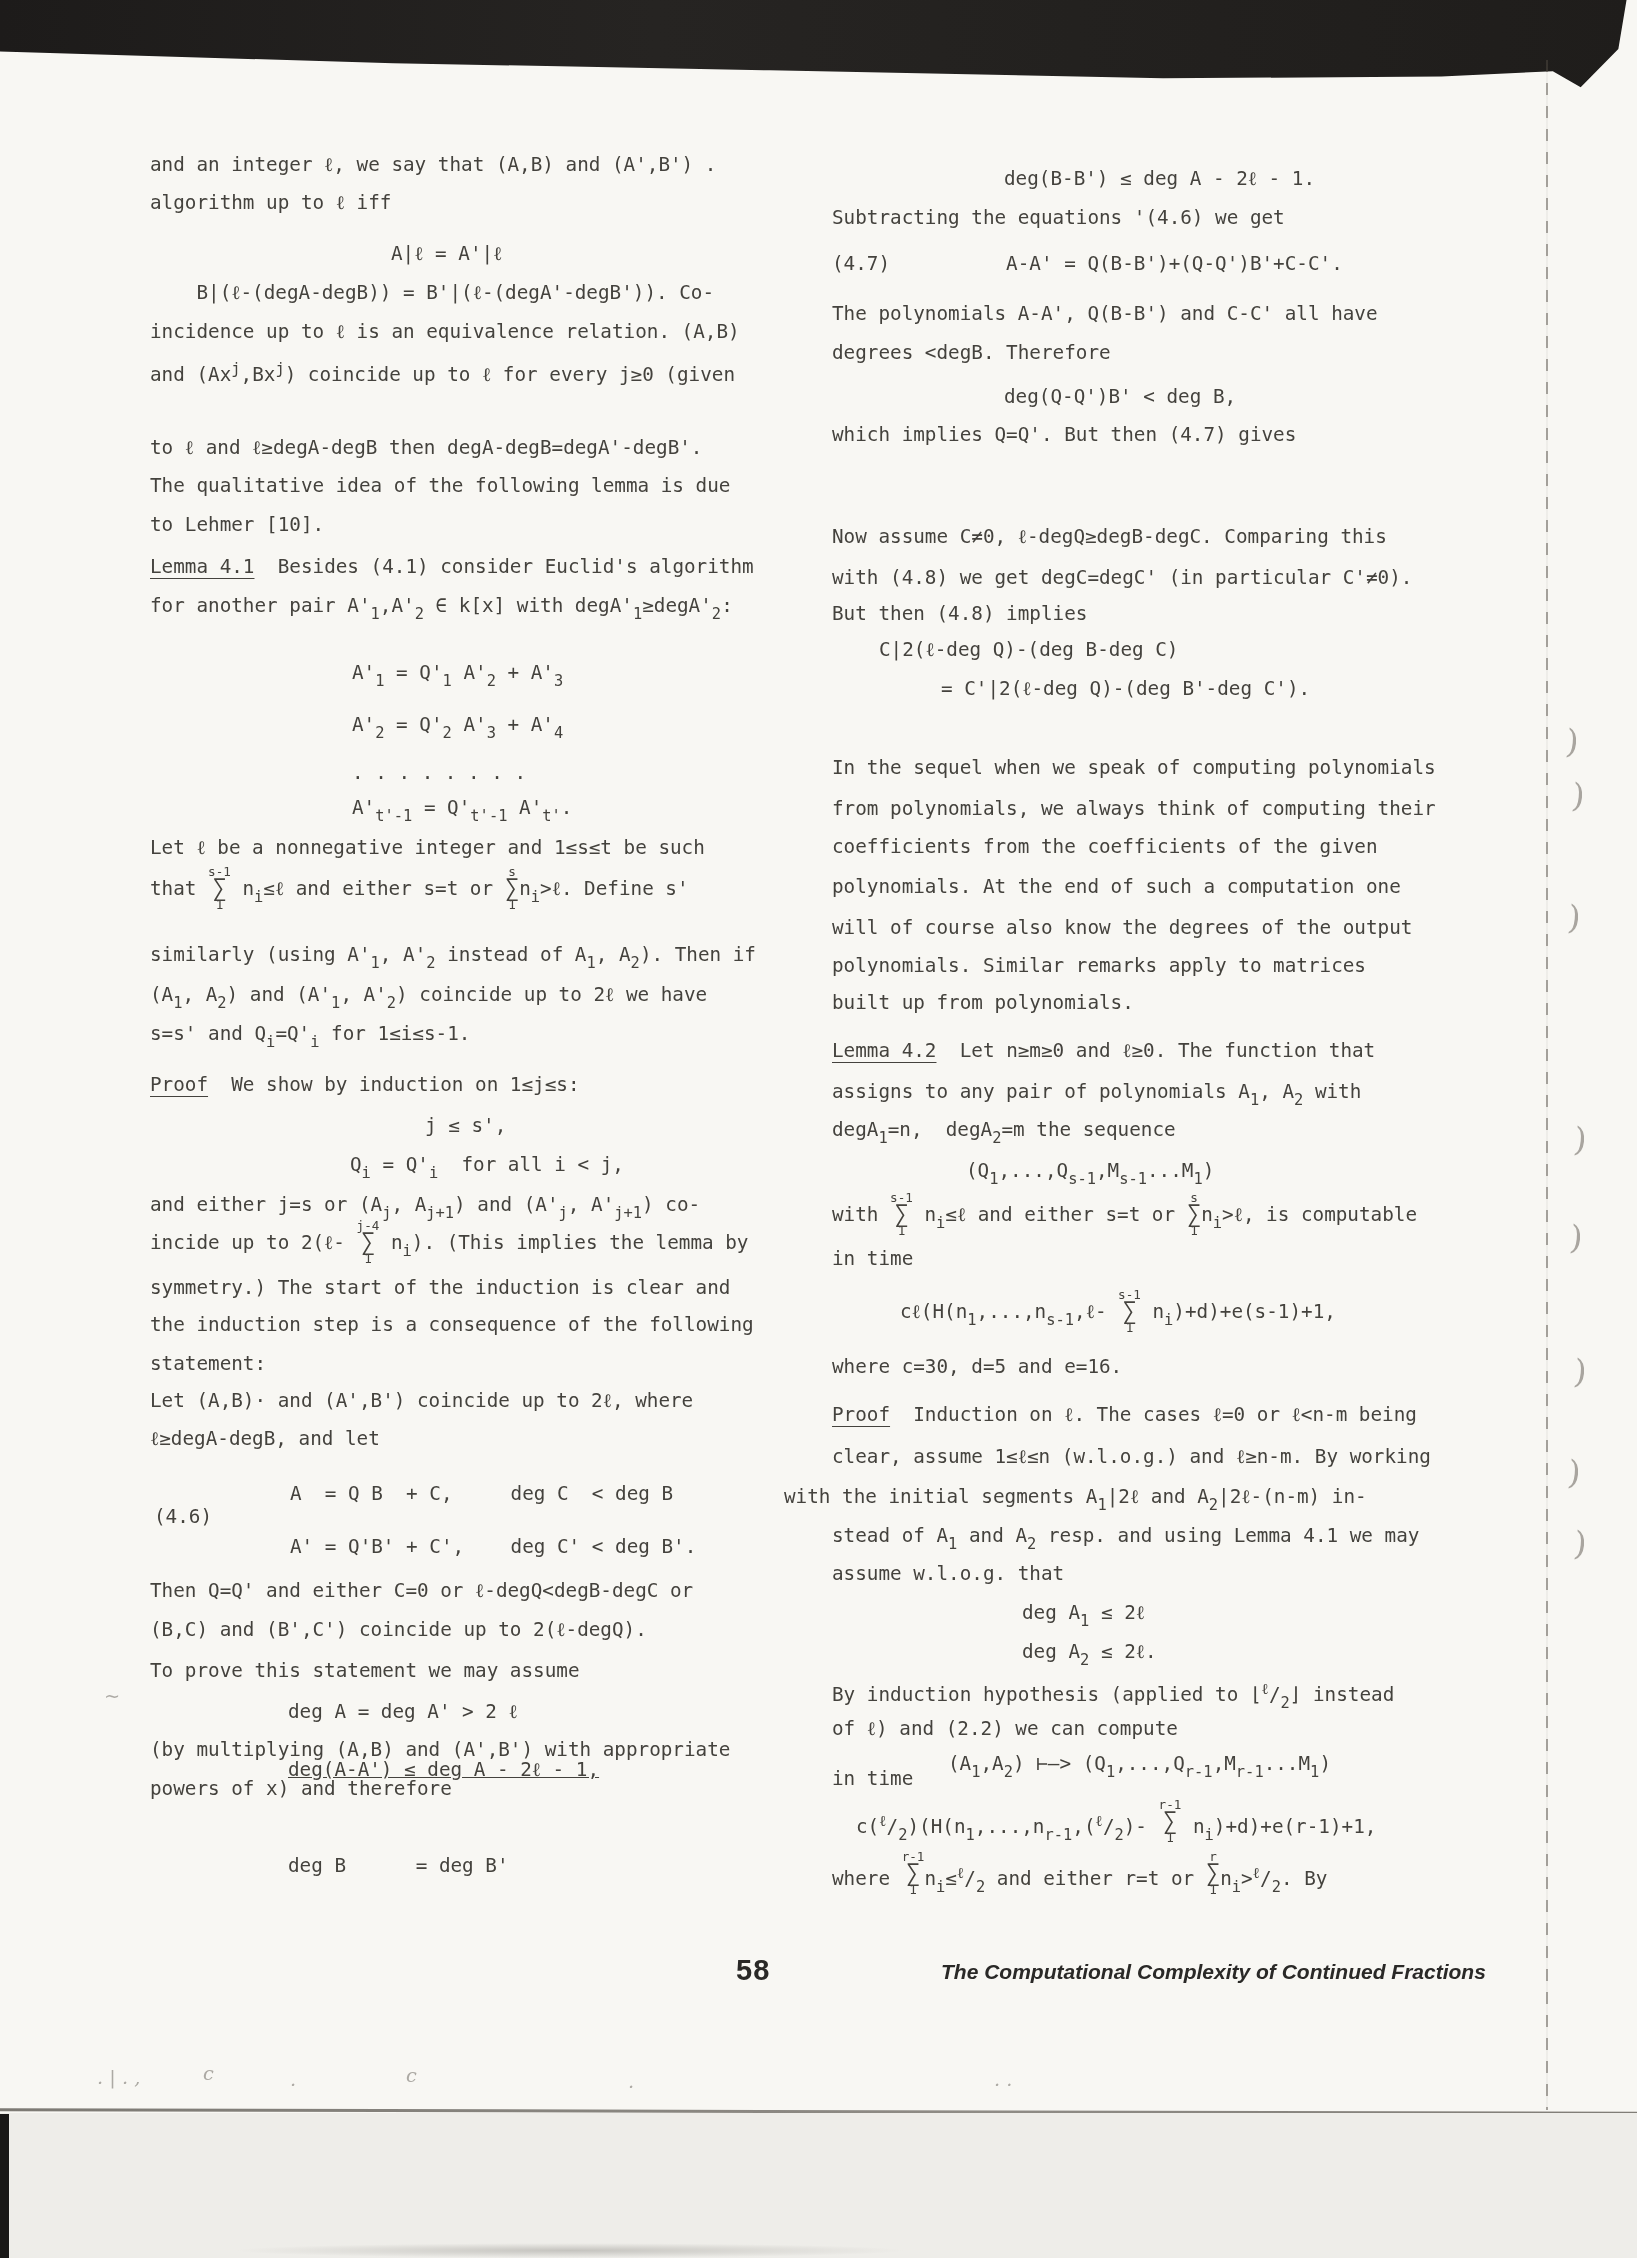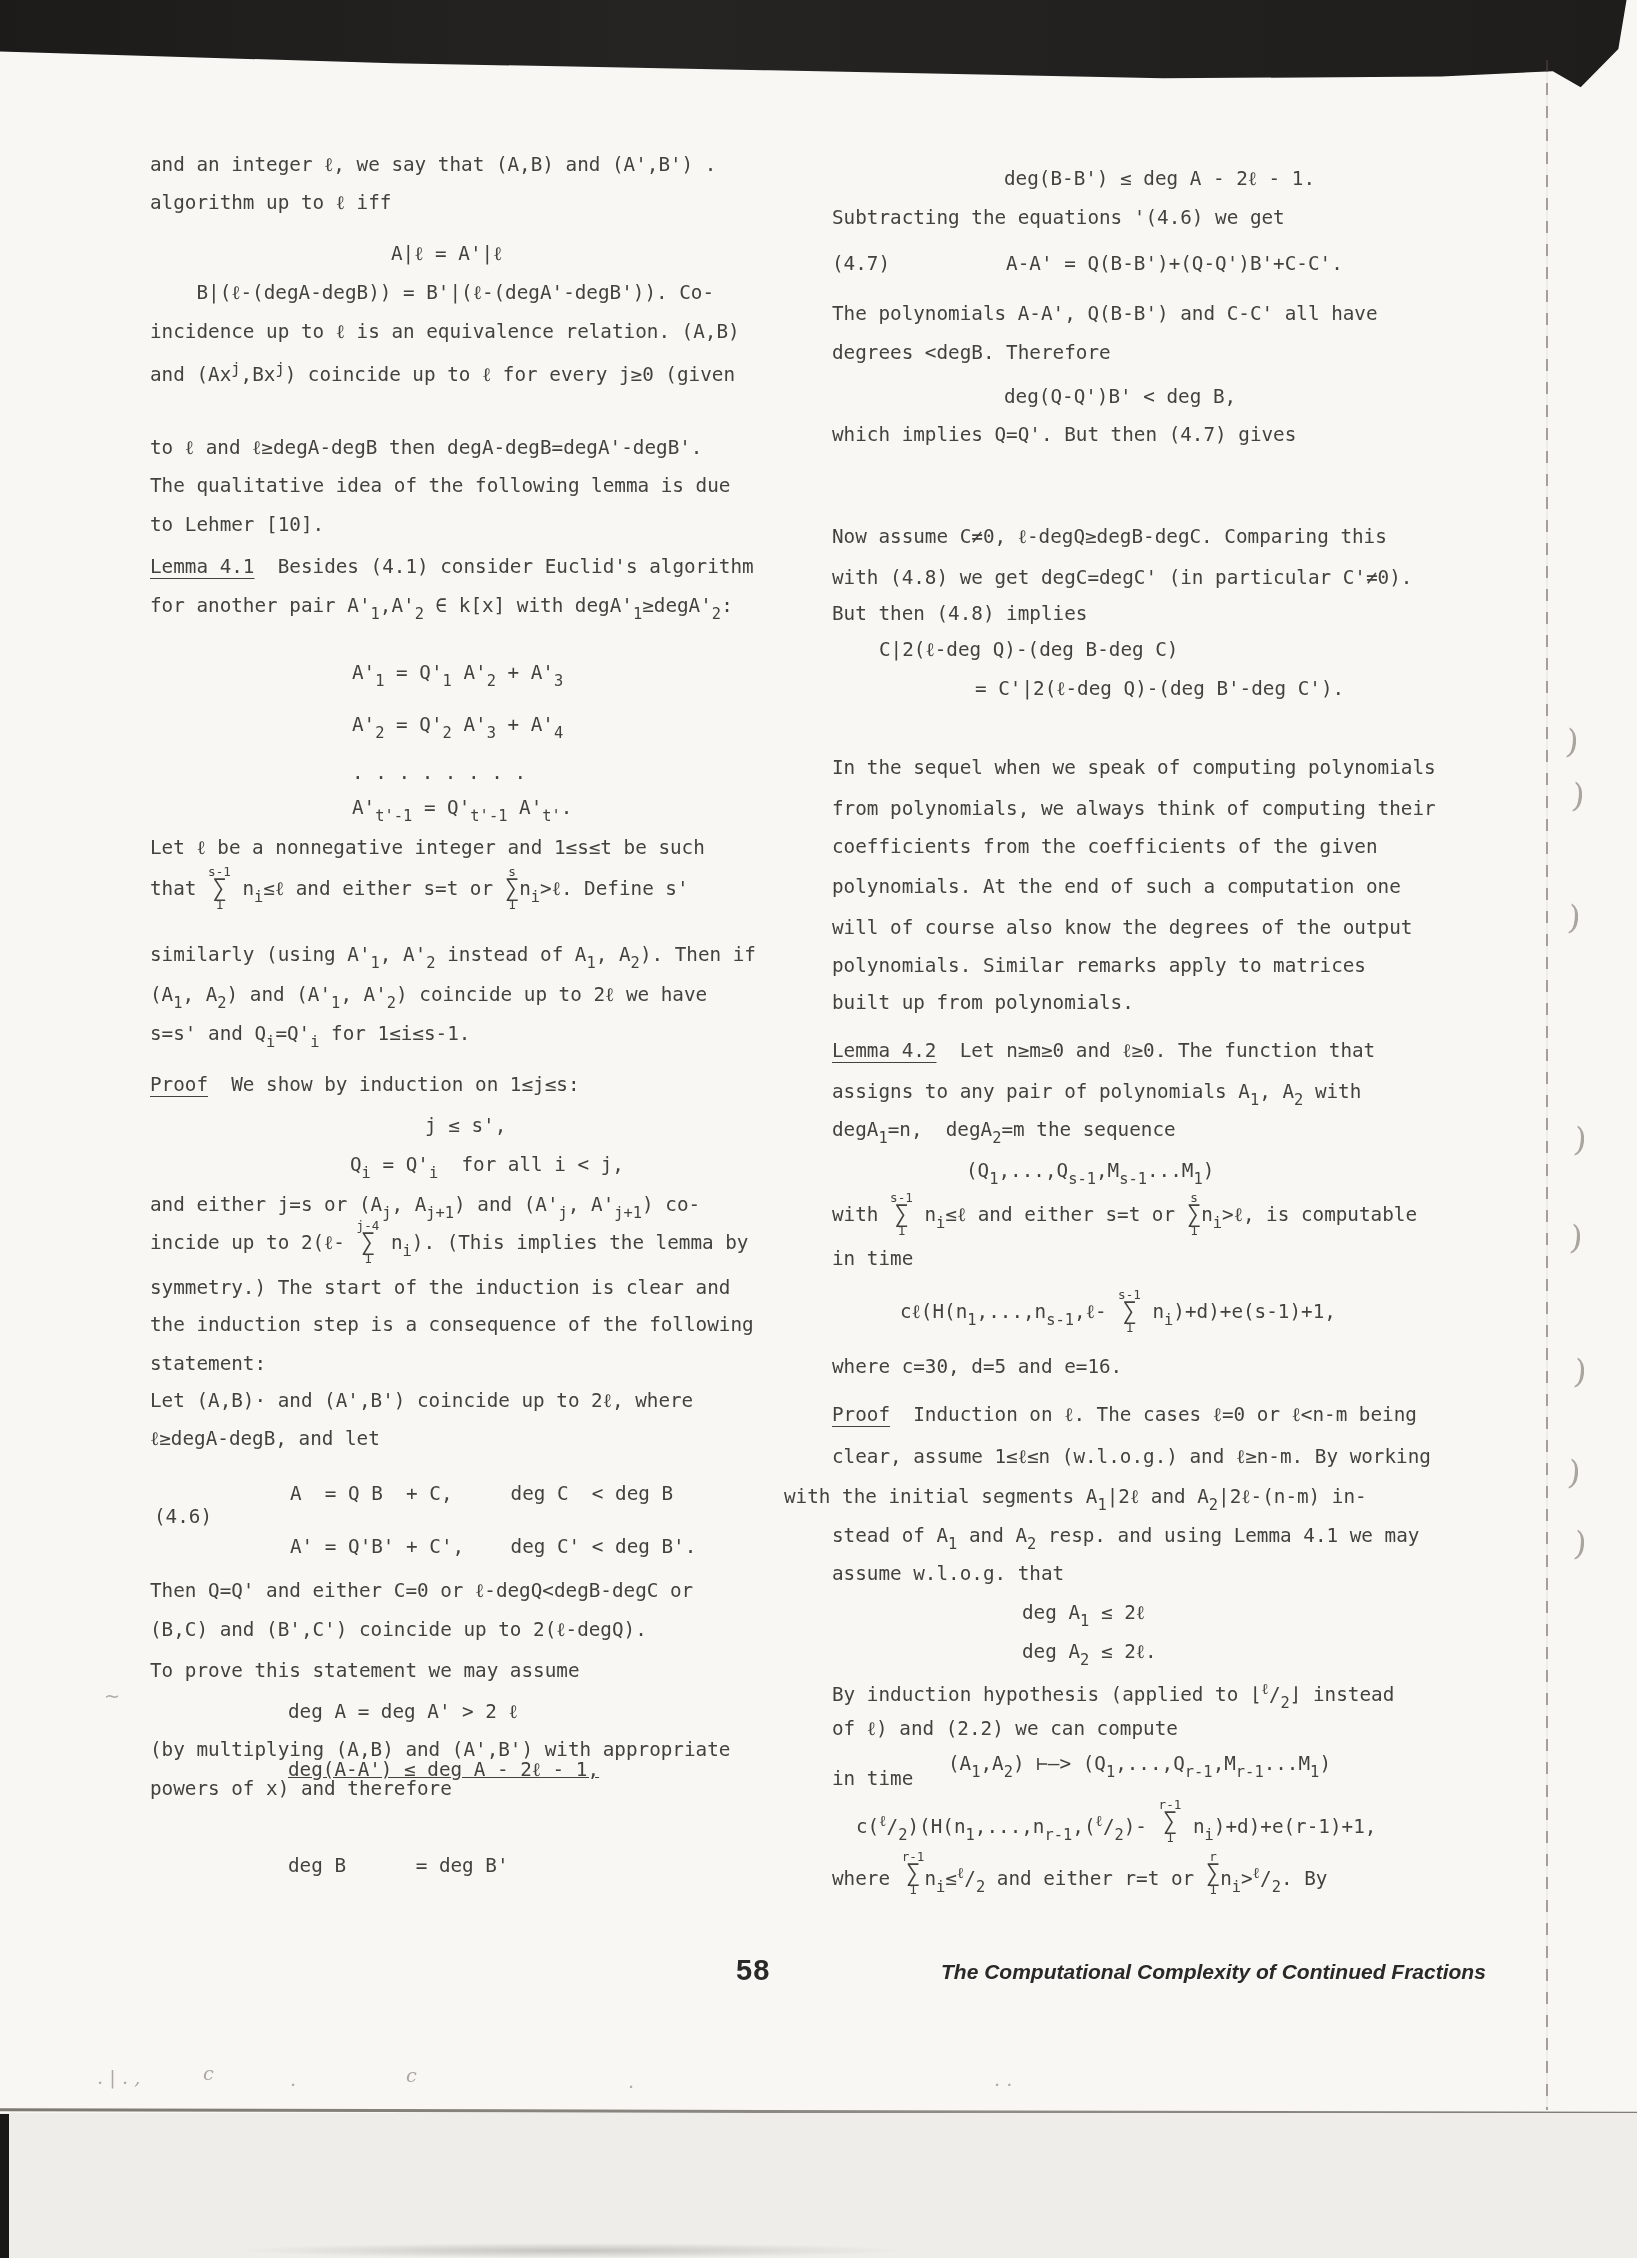--- a/index.html
+++ b/index.html
@@ -90,21 +90,21 @@
     <div class="line" style="left: 832px; top: 198px;">Subtracting the equations '(4.6) we get</div>
     <div class="line" style="left: 832px; top: 244px;">(4.7)          A-A' = Q(B-B')+(Q-Q')B'+C-C'.</div>
     <div class="line" style="left: 832px; top: 294px;">The polynomials A-A', Q(B-B') and C-C' all have</div>
     <div class="line" style="left: 832px; top: 333px;">degrees &lt;degB. Therefore</div>
     <div class="line" style="left: 1004px; top: 377px;">deg(Q-Q')B' &lt; deg B,</div>
     <div class="line" style="left: 832px; top: 415px;">which implies Q=Q'. But then (4.7) gives</div>
     <div class="line" style="left: 832px; top: 517px;">Now assume C≠0, ℓ-degQ≥degB-degC. Comparing this</div>
     <div class="line" style="left: 832px; top: 558px;">with (4.8) we get degC=degC' (in particular C'≠0).</div>
     <div class="line" style="left: 832px; top: 594px;">But then (4.8) implies</div>
     <div class="line" style="left: 879px; top: 630px;">C|2(ℓ-deg Q)-(deg B-deg C)</div>
-    <div class="line" style="left: 941px; top: 669px; margin-left: 34px;">= C'|2(ℓ-deg Q)-(deg B'-deg C').</div>
+    <div class="line" style="left: 941px; top: 669px;">= C'|2(ℓ-deg Q)-(deg B'-deg C').</div>
     <div class="line" style="left: 832px; top: 748px;">In the sequel when we speak of computing polynomials</div>
     <div class="line" style="left: 832px; top: 789px;">from polynomials, we always think of computing their</div>
     <div class="line" style="left: 832px; top: 827px;">coefficients from the coefficients of the given</div>
     <div class="line" style="left: 832px; top: 867px;">polynomials. At the end of such a computation one</div>
     <div class="line" style="left: 832px; top: 908px;">will of course also know the degrees of the output</div>
     <div class="line" style="left: 832px; top: 946px;">polynomials. Similar remarks apply to matrices</div>
     <div class="line" style="left: 832px; top: 983px;">built up from polynomials.</div>
     <div class="line" style="left: 832px; top: 1031px;"><span class="ul">Lemma 4.2</span>  Let n≥m≥0 and ℓ≥0. The function that</div>
     <div class="line" style="left: 832px; top: 1072px;">assigns to any pair of polynomials A<span class="sb">1</span>, A<span class="sb">2</span> with</div>
     <div class="line" style="left: 832px; top: 1110px;">degA<span class="sb">1</span>=n,  degA<span class="sb">2</span>=m the sequence</div>

